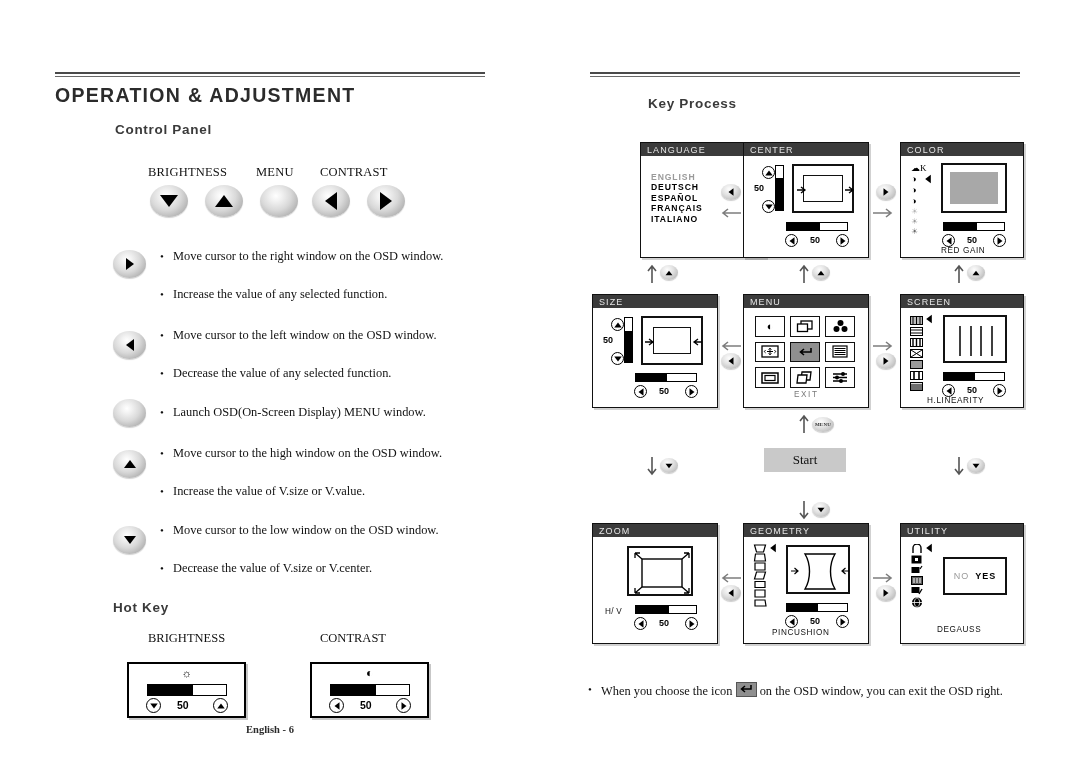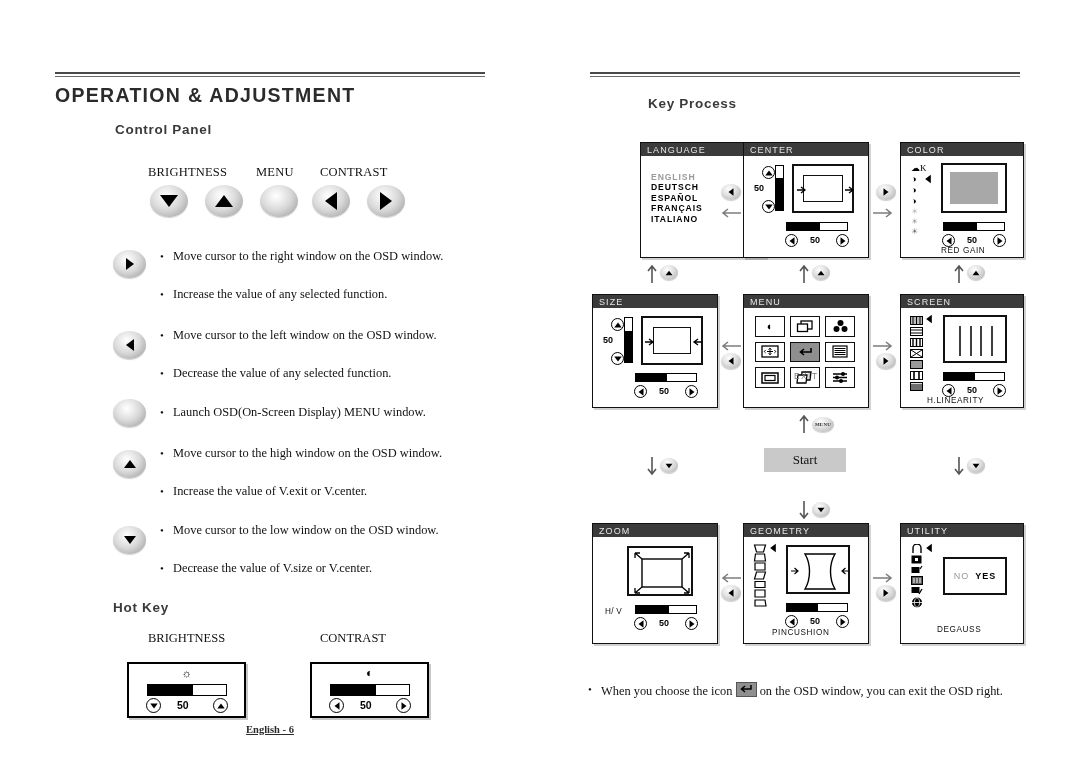--- a/index.html
+++ b/index.html
@@ -223,21 +223,21 @@
 
   <div class="btn" style="left:113px;top:450px;width:33px;height:28px;">
     <div class="tri tri-up-s"></div>
   </div>
   <div class="bul" style="left:160px;top:446px;width:300px;">
     <span class="dot">•</span>
     <span class="txt">Move cursor to the high window on the OSD window.</span>
   </div>
   <div class="bul" style="left:160px;top:484px;width:300px;">
     <span class="dot">•</span>
-    <span class="txt">Increase the value of V.exit or V.center.</span>
+    <span class="txt">Increase the value of V.size or V.value.</span>
   </div>
 
   <div class="btn" style="left:113px;top:526px;width:33px;height:28px;">
     <div class="tri tri-down-s"></div>
   </div>
   <div class="bul" style="left:160px;top:523px;width:300px;">
     <span class="dot">•</span>
     <span class="txt">Move cursor to the low window on the OSD window.</span>
   </div>
   <div class="bul" style="left:160px;top:561px;width:300px;">
@@ -270,21 +270,21 @@
       </div>
     <div class="minibtn" style="left:17px;top:34px;width:13px;height:13px;">
         <div class="tri tri-left-s"></div>
       </div>
     <div class="hk-val" style="left:48px;top:35px;">50</div>
     <div class="minibtn" style="left:84px;top:34px;width:13px;height:13px;">
         <div class="tri tri-right-s"></div>
       </div>
   </div>
 
-  <div class="pagenum" style="left:0;top:724px;text-decoration:underline;">English - 6</div>
+  <div class="pagenum" style="left:0;top:724px;">English - 6</div>
 </div>
 
 <div class="page" id="right-page">
 
   <div class="rule-wrap" style="left:50px;top:72px;width:430px;">
     <div class="rule-thick"></div>
       <div class="rule-thin"></div>
   </div>
 
   <div class="h2" style="left:108px;top:96px;">Key Process</div>
@@ -493,21 +493,21 @@
         </div>
         <div class="mcell">
           <svg width="17" height="13" viewBox="0 0 17 13">
               <path d="M1 3 h14 M1 6.5 h14 M1 10 h14" stroke="#000" stroke-width="1.3"></path>
               <circle cx="11" cy="3" r="2" fill="#000"></circle>
               <circle cx="5" cy="6.5" r="2" fill="#000"></circle>
               <circle cx="9" cy="10" r="2" fill="#000"></circle>
             </svg>
         </div>
       </div>
-      <div class="osd-cap" style="left:50px;top:64px;color:#7a7a7a;letter-spacing:1.6px;">EXIT</div>
+      <div class="osd-cap" style="left:50px;top:82px;color:#7a7a7a;letter-spacing:1.6px;">EXIT</div>
     </div>
   </div>
 
   <div class="osd" style="left:360px;top:294px;width:122px;height:112px;">
     <div class="osd-title">SCREEN</div>
     <div class="osd-body">
       <div class="sidelist" style="left:9px;top:8px;">
         <svg width="13" height="9">
             <rect x="0.5" y="0.5" width="12" height="8" fill="#bbb" stroke="#000"></rect>
             <path d="M3 1 v7 M6.5 1 v7 M10 1 v7" stroke="#000"></path>

